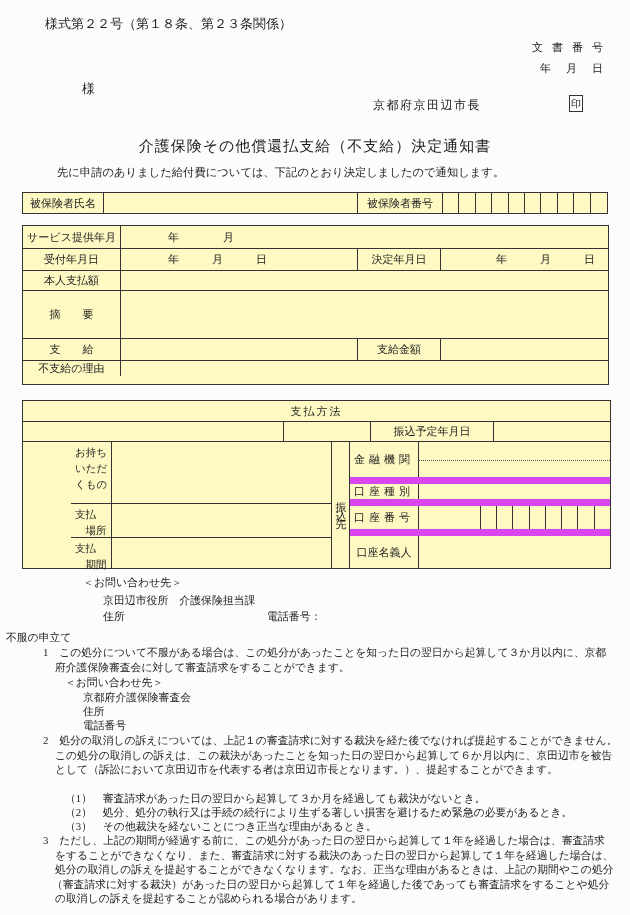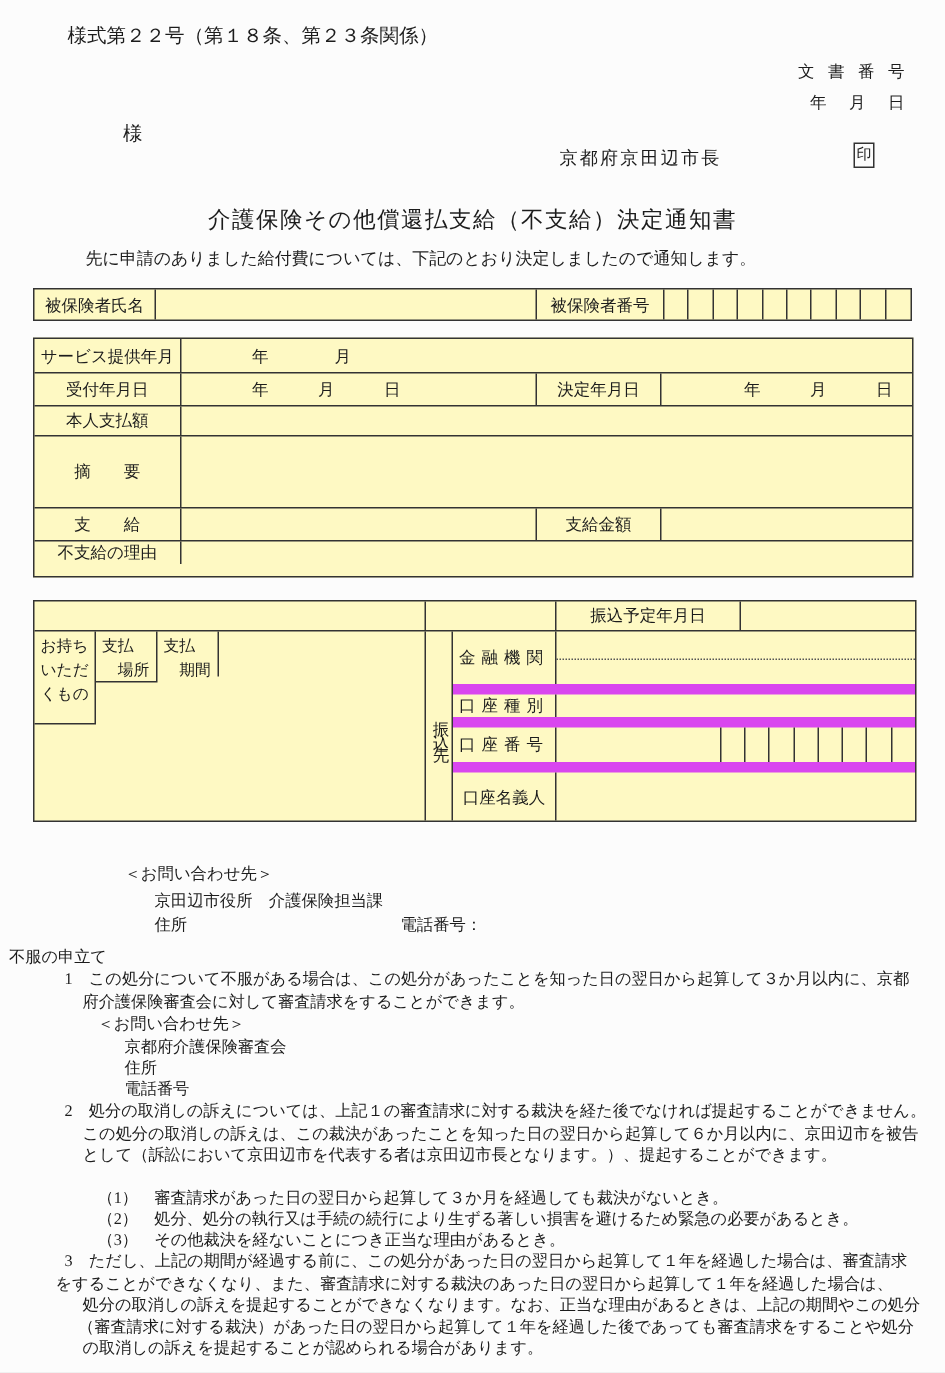--- a/index.html
+++ b/index.html
@@ -51,21 +51,21 @@
   
   .t3 { left:22px; top:400px; width:589px; flex-direction:column; }
   .t3-head { height:21px; border-bottom:1px solid #333; display:flex;
              align-items:center; justify-content:center; font-size:11px; letter-spacing:2px; }
   .t3-rowb { height:20px; border-bottom:1px solid #333; display:flex; }
   .t3-rowb .b1 { width:261px; }
   .t3-rowb .b2 { width:87px; }
   .t3-rowb .b3 { width:123px; justify-content:center; display:flex; align-items:center; font-size:11px; }
   .t3-rowb .b4 { flex:1; border-right:none; }
   .t3-body { display:flex; height:126px; }
-  .left-block { width:261px; border-right:1px solid #333; display:flex; flex-direction:row; }
+  .left-block { width:261px; border-right:1px solid #333; display:flex; flex-direction:column;margin-left:48px; }
   .left-block .lrow { display:flex; border-bottom:1px solid #333; }
   .left-block .lrow.last { border-bottom:none; }
   .left-block .llbl { width:41px; border-right:1px solid #333; font-size:10.5px;
                       white-space:pre-line; padding:3px 0 0 4px; line-height:16px; }
   .left-block .lval { flex:1; }
   .r1h { height:62px; } .r2h { height:34px; } .r3h { height:30px; flex:1; }
   .furikomi { width:18px; border-right:1px solid #333; display:flex;
               align-items:center; justify-content:center; }
   .vertical { writing-mode:vertical-rl; text-orientation:upright; font-size:11px; letter-spacing:8px; }
   .right-block { flex:1; display:flex; flex-direction:column; }
@@ -146,20 +146,21 @@
       <div class="c lbl2 lblc">支給金額</div>
       <div class="v2 valc"></div>
     </div>
     <div class="row last" style="height:23px">
       <div class="c lbl lblc">不支給の理由</div>
       <div class="vfull valc"></div>
     </div>
   </div>
 
   <div class="tbl t3">
+    <div class="t3-head">支払方法</div>
     <div class="t3-rowb">
       <div class="c b1"></div>
       <div class="c b2"></div>
       <div class="c b3">振込予定年月日</div>
       <div class="b4 valc"></div>
     </div>
     <div class="t3-body">
       <div class="left-block">
         <div class="lrow r1h">
           <div class="llbl" style="white-space: pre-line;">お持ち
@@ -228,18 +229,18 @@
   <div class="appeal-line" style="left:83px;top:691px">京都府介護保険審査会</div>
   <div class="appeal-line" style="left:83px;top:705px">住所</div>
   <div class="appeal-line" style="left:83px;top:719px">電話番号</div>
   <div class="appeal-line" style="left:43px;top:734px">2　処分の取消しの訴えについては、上記１の審査請求に対する裁決を経た後でなければ提起することができません。</div>
   <div class="appeal-line" style="left:55px;top:749px">この処分の取消しの訴えは、この裁決があったことを知った日の翌日から起算して６か月以内に、京田辺市を被告</div>
   <div class="appeal-line" style="left:55px;top:763px">として（訴訟において京田辺市を代表する者は京田辺市長となります。）、提起することができます。</div>
   <div class="appeal-line" style="left:65px;top:792px">（1）　審査請求があった日の翌日から起算して３か月を経過しても裁決がないとき。</div>
   <div class="appeal-line" style="left:65px;top:806px">（2）　処分、処分の執行又は手続の続行により生ずる著しい損害を避けるため緊急の必要があるとき。</div>
   <div class="appeal-line" style="left:65px;top:820px">（3）　その他裁決を経ないことにつき正当な理由があるとき。</div>
   <div class="appeal-line" style="left:43px;top:834px">3　ただし、上記の期間が経過する前に、この処分があった日の翌日から起算して１年を経過した場合は、審査請求</div>
-  <div class="appeal-line" style="left:37px;top:849px">をすることができなくなり、また、審査請求に対する裁決のあった日の翌日から起算して１年を経過した場合は、</div>
+  <div class="appeal-line" style="left:55px;top:849px">をすることができなくなり、また、審査請求に対する裁決のあった日の翌日から起算して１年を経過した場合は、</div>
   <div class="appeal-line" style="left:55px;top:863px">処分の取消しの訴えを提起することができなくなります。なお、正当な理由があるときは、上記の期間やこの処分</div>
   <div class="appeal-line" style="left:52px;top:878px">（審査請求に対する裁決）があった日の翌日から起算して１年を経過した後であっても審査請求をすることや処分</div>
   <div class="appeal-line" style="left:55px;top:892px">の取消しの訴えを提起することが認められる場合があります。</div>
 
 </div>
 
 </body></html>

